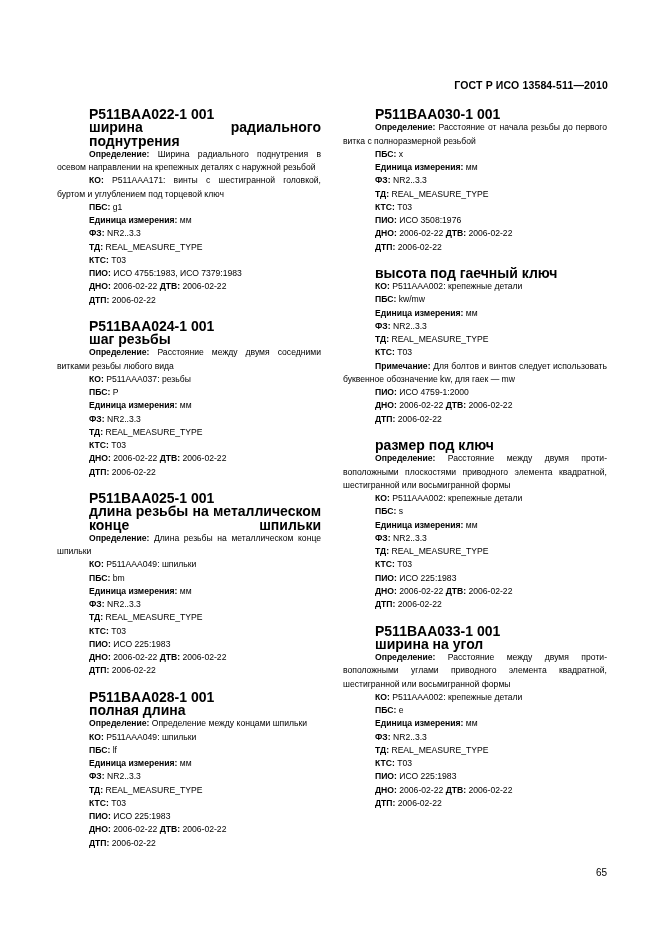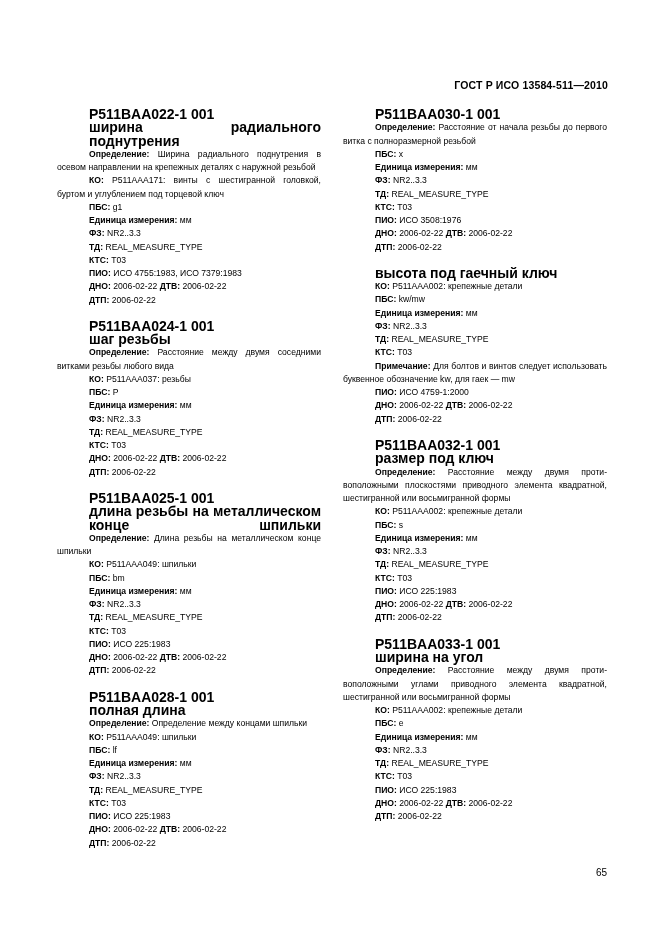--- a/index.html
+++ b/index.html
@@ -184,21 +184,20 @@
           <p class="field"><span class="lbl">Единица измерения:</span> <span>мм</span></p>
           <p class="field"><span class="lbl">ФЗ:</span> <span>NR2..3.3</span></p>
           <p class="field"><span class="lbl">ТД:</span> <span>REAL_MEASURE_TYPE</span></p>
           <p class="field"><span class="lbl">КТС:</span> <span>T03</span></p>
           <p class="field"><span class="lbl">Примечание:</span> <span>Для болтов и винтов следует ис­пользовать буквенное обозначение kw, для гаек — mw</span></p>
           <p class="field"><span class="lbl">ПИО:</span> <span>ИСО 4759-1:2000</span></p>
           <p class="field"><span class="lbl">ДНО:</span> <span>2006-02-22</span> <span class="lbl">ДТВ:</span> <span>2006-02-22</span></p>
           <p class="field"><span class="lbl">ДТП:</span> <span>2006-02-22</span></p>
         </div>
         <div class="entry">
-          <p class="entry-code">P511BAA032-1 001</p>
           <p class="entry-term">размер под ключ</p>
           <p class="field"><span class="lbl">Определение:</span> <span>Расстояние между двумя проти­воположными плоскостями приводного элемента ква­дратной, шестигранной или восьмигранной формы</span></p>
           <p class="field"><span class="lbl">КО:</span> <span>P511AAA002: крепежные детали</span></p>
           <p class="field"><span class="lbl">ПБС:</span> <span>s</span></p>
           <p class="field"><span class="lbl">Единица измерения:</span> <span>мм</span></p>
           <p class="field"><span class="lbl">ФЗ:</span> <span>NR2..3.3</span></p>
           <p class="field"><span class="lbl">ТД:</span> <span>REAL_MEASURE_TYPE</span></p>
           <p class="field"><span class="lbl">КТС:</span> <span>T03</span></p>
           <p class="field"><span class="lbl">ПИО:</span> <span>ИСО 225:1983</span></p>
           <p class="field"><span class="lbl">ДНО:</span> <span>2006-02-22</span> <span class="lbl">ДТВ:</span> <span>2006-02-22</span></p>

